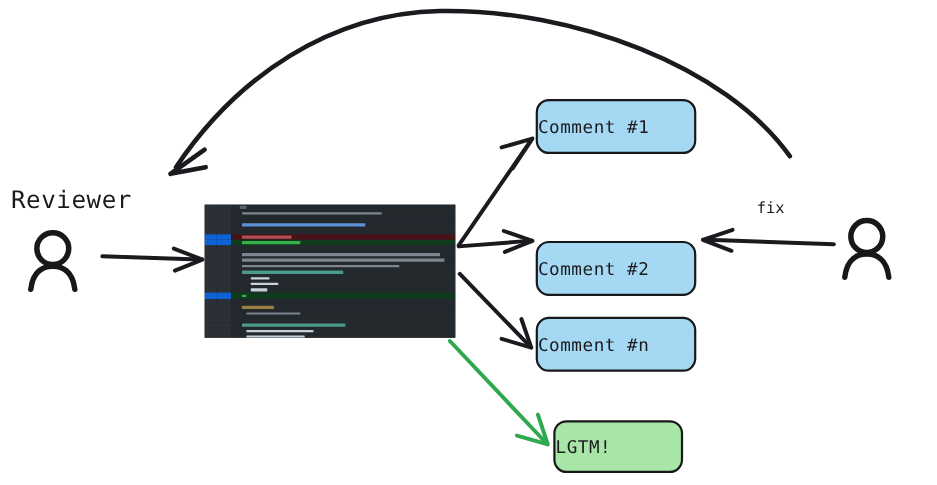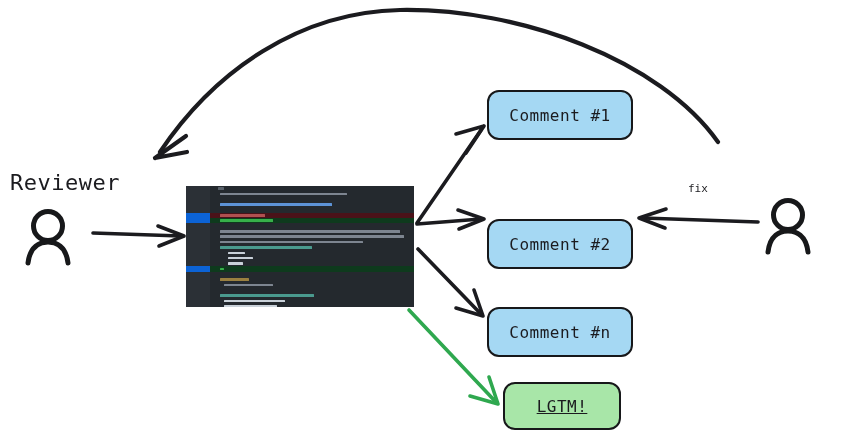--- a/index.html
+++ b/index.html
@@ -20,33 +20,32 @@
   
   .role-label {
     font-family: "DejaVu Sans Mono", monospace;
     font-size: 22px;
     color: #1b1b1f;
     letter-spacing: 0.5px;
     white-space: nowrap;
   }
   .edge-label {
     font-family: "DejaVu Sans Mono", monospace;
-    font-size: 11px;
+    font-size: 14px;
     color: #1b1b1f;
     white-space: nowrap;
   }
 
   
   .node-box {
     box-sizing: border-box;
     border: 2.5px solid #17181a;
     border-radius: 12px;
     display: flex;
     align-items: center;
-    justify-content: center;
     font-family: "DejaVu Sans Mono", monospace;
     font-size: 16px;
     color: #1b1b1f;
     letter-spacing: 0.5px;
     white-space: nowrap;
   }
   .node-comment { background: #a5d8f3; }
   .node-lgtm    { background: #a8e6a8; }
 
   
@@ -163,25 +162,25 @@
   <div class="abs edge-label" style="left:688px; top:182px;">fix</div>
 
   <div class="abs node-box node-comment" style="left:487px; top:90px; width:146px; height:50px;">
     <span>Comment #1</span>
   </div>
 
   <div class="abs node-box node-comment" style="left:487px; top:195px; width:146px; height:50px;margin-top:24px;">
     <span>Comment #2</span>
   </div>
 
-  <div class="abs node-box node-comment" style="left:487px; top:307px; width:146px; height:50px;">
+  <div class="abs node-box node-comment" style="left:487px; top:288px; width:146px; height:50px;">
     <span>Comment #n</span>
   </div>
 
-  <div class="abs node-box node-lgtm" style="left:503px; top:382px; width:118px; height:48px;text-decoration:underline;">
+  <div class="abs node-box node-lgtm" style="left:503px; top:382px; width:118px; height:48px;">
     <span>LGTM!</span>
   </div>
 
   <div class="abs code-panel" id="codePanel" style="left:186px; top:186px; width:228px; height:121px;">
       <div class="code-row">
         <div class="gutter"></div>
         <div class="gutter2"></div>
         <div class="code-body">
           <span class="tok c-dim" style="left: 4%; width: 3%;"></span>
         </div>

